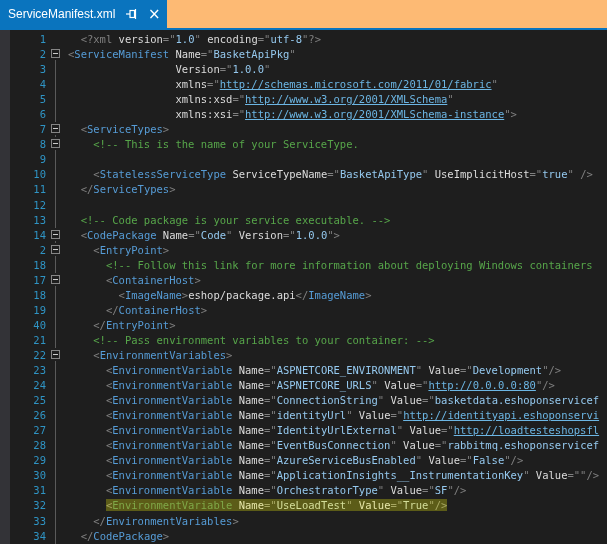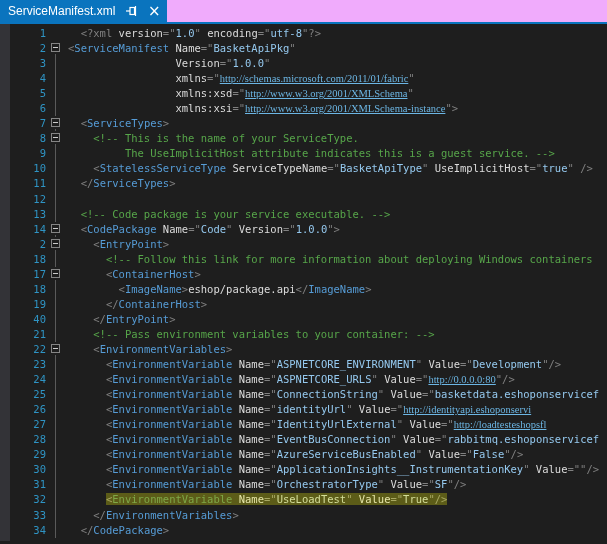--- a/index.html
+++ b/index.html
@@ -1,20 +1,20 @@
 <!DOCTYPE html>
 <html><head>
 <meta charset="utf-8">
 <style>
   * { box-sizing: border-box; margin: 0; padding: 0; }
   html,body { width:607px; height:544px; overflow:hidden; }
   body { background:#1e1e1e; font-family:"DejaVu Sans Mono", monospace; }
 
   
-  .tabbar { height:22px; background:#f0abfc; display:flex; align-items:stretch; }
+  .tabbar { height:28px; background:#fdba74; display:flex; align-items:stretch; }
   .tab { background:#0a74be; color:#ffffff; display:flex; align-items:center;
          padding:0 6px 0 8px; font-family:"Liberation Sans", sans-serif; font-size:12px; }
   .tab-title { margin-right:10px; white-space:nowrap; }
   .tab-pin { width:14px; height:14px; margin-right:8px; display:inline-block; }
   .tab-close { font-family:"DejaVu Sans", sans-serif; font-size:15px; line-height:14px;
                color:#ffffff; width:14px; text-align:center; cursor:default; }
   .accent-line { height:2px; background:#0a74be; width:607px; }
 
   
   .editor { position:relative; height:517px; background:#1e1e1e; overflow:hidden; }
@@ -30,21 +30,21 @@
          border:1px solid #858585; background:#1e1e1e; }
   .box::after { content:''; position:absolute; left:1px; top:3px; width:5px; height:1px; background:#cccccc; }
   .code { flex:1; white-space:pre; overflow:hidden; }
 
   
   .s { color:#dcdcdc; }
   .d { color:#808080; }
   .t { color:#569cd6; }
   .a { color:#dcdcdc; }
   .v { color:#95c9ef;margin-top:36px; }
-  .l { color:#6cb6e4; text-decoration:underline;font-family:Liberation Serif, serif; }
+  .l { color:#6cb6e4; text-decoration:underline; }
   .c { color:#57a64a; }
   .x { color:#dcdcdc; }
 
   
   .hl { background:#5c5c18; }
   .hl .t { color:#7fa848; }
   .hl .a { color:#e6e6a8; }
   .hl .v { color:#d4de9a; }
   .hl .d { color:#a8a862; }
 </style>
@@ -70,21 +70,21 @@
   <div class="glyph-margin"></div>
   <div class="lines" id="code-lines">
       <div class="line"><span class="num">1</span><span class="fold"></span><span class="code"><span class="s">  </span><span class="d">&lt;?xml </span><span class="a">version</span><span class="d">="</span><span class="v">1.0</span><span class="d">" </span><span class="a">encoding</span><span class="d">="</span><span class="v">utf-8</span><span class="d">"?&gt;</span></span></div>
       <div class="line"><span class="num">2</span><span class="fold fb"><span class="box"></span></span><span class="code"><span class="d">&lt;</span><span class="t">ServiceManifest</span><span class="s"> </span><span class="a">Name</span><span class="d">="</span><span class="v">BasketApiPkg</span><span class="d">"</span></span></div>
       <div class="line"><span class="num">3</span><span class="fold fg"></span><span class="code"><span class="s">                 </span><span class="a">Version</span><span class="d">="</span><span class="v">1.0.0</span><span class="d">"</span></span></div>
       <div class="line"><span class="num">4</span><span class="fold fg"></span><span class="code"><span class="s">                 </span><span class="a">xmlns</span><span class="d">="</span><span class="l">http://schemas.microsoft.com/2011/01/fabric</span><span class="d">"</span></span></div>
       <div class="line"><span class="num">5</span><span class="fold fg"></span><span class="code"><span class="s">                 </span><span class="a">xmlns:xsd</span><span class="d">="</span><span class="l">http://www.w3.org/2001/XMLSchema</span><span class="d">"</span></span></div>
       <div class="line"><span class="num">6</span><span class="fold fg"></span><span class="code"><span class="s">                 </span><span class="a">xmlns:xsi</span><span class="d">="</span><span class="l">http://www.w3.org/2001/XMLSchema-instance</span><span class="d">"&gt;</span></span></div>
       <div class="line"><span class="num">7</span><span class="fold fb"><span class="box"></span></span><span class="code"><span class="s">  </span><span class="d">&lt;</span><span class="t">ServiceTypes</span><span class="d">&gt;</span></span></div>
       <div class="line"><span class="num">8</span><span class="fold fb"><span class="box"></span></span><span class="code"><span class="s">    </span><span class="c">&lt;!-- This is the name of your ServiceType.</span></span></div>
-      <div class="line"><span class="num">9</span><span class="fold fg"></span><span class="code"><span class="c">         The UseImplicitHost attribute indicates this is a guest service. --&gt;</span></span></div>
+      <div class="line"><span class="num">9</span><span class="fold fg"></span></div>
       <div class="line"><span class="num">10</span><span class="fold fg"></span><span class="code"><span class="s">    </span><span class="d">&lt;</span><span class="t">StatelessServiceType</span><span class="s"> </span><span class="a">ServiceTypeName</span><span class="d">="</span><span class="v">BasketApiType</span><span class="d">" </span><span class="a">UseImplicitHost</span><span class="d">="</span><span class="v">true</span><span class="d">" /&gt;</span></span></div>
       <div class="line"><span class="num">11</span><span class="fold fg"></span><span class="code"><span class="s">  </span><span class="d">&lt;/</span><span class="t">ServiceTypes</span><span class="d">&gt;</span></span></div>
       <div class="line"><span class="num">12</span><span class="fold fg"></span><span class="code"></span></div>
       <div class="line"><span class="num">13</span><span class="fold fg"></span><span class="code"><span class="s">  </span><span class="c">&lt;!-- Code package is your service executable. --&gt;</span></span></div>
       <div class="line"><span class="num">14</span><span class="fold fb"><span class="box"></span></span><span class="code"><span class="s">  </span><span class="d">&lt;</span><span class="t">CodePackage</span><span class="s"> </span><span class="a">Name</span><span class="d">="</span><span class="v">Code</span><span class="d">" </span><span class="a">Version</span><span class="d">="</span><span class="v">1.0.0</span><span class="d">"&gt;</span></span></div>
       <div class="line"><span class="num">2</span><span class="fold fb"><span class="box"></span></span><span class="code"><span class="s">    </span><span class="d">&lt;</span><span class="t">EntryPoint</span><span class="d">&gt;</span></span></div>
       <div class="line"><span class="num">18</span><span class="fold fg"></span><span class="code"><span class="s">      </span><span class="c">&lt;!-- Follow this link for more information about deploying Windows containers</span></span></div>
       <div class="line"><span class="num">17</span><span class="fold fb"><span class="box"></span></span><span class="code"><span class="s">      </span><span class="d">&lt;</span><span class="t">ContainerHost</span><span class="d">&gt;</span></span></div>
       <div class="line"><span class="num">18</span><span class="fold fg"></span><span class="code"><span class="s">        </span><span class="d">&lt;</span><span class="t">ImageName</span><span class="d">&gt;</span><span class="x">eshop/package.api</span><span class="d">&lt;/</span><span class="t">ImageName</span><span class="d">&gt;</span></span></div>
       <div class="line"><span class="num">19</span><span class="fold fg"></span><span class="code"><span class="s">      </span><span class="d">&lt;/</span><span class="t">ContainerHost</span><span class="d">&gt;</span></span></div>

